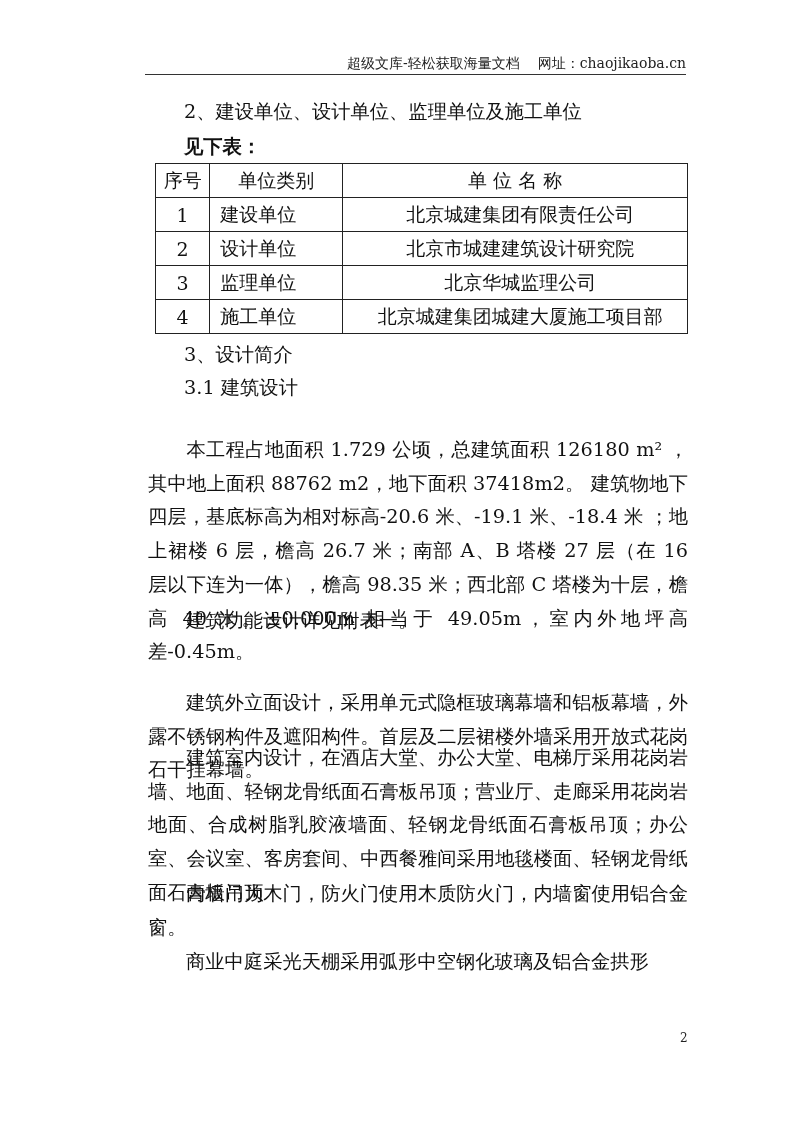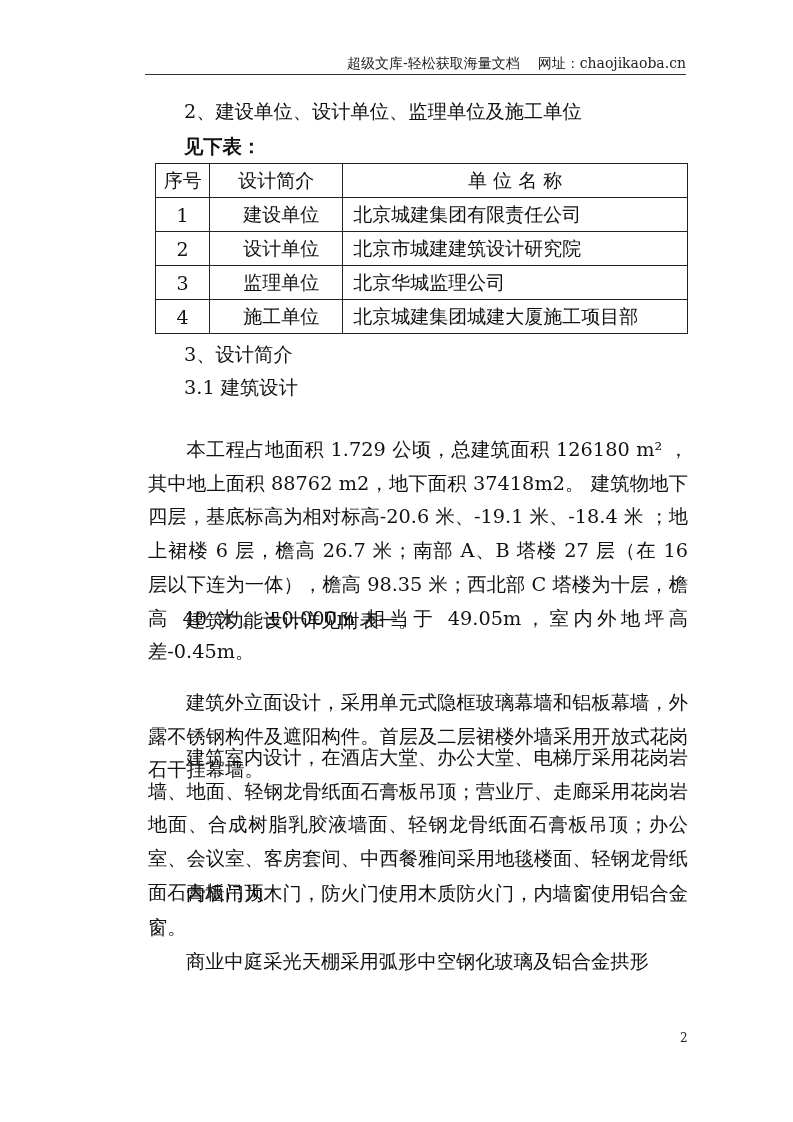--- a/index.html
+++ b/index.html
@@ -10,22 +10,22 @@
     .header-rule { position: absolute; left: 145px; top: 74px; width: 541px; height: 0;
                    border-top: 1px solid #333; }
     .header .sep { display: inline-block; width: 18px; }
     .content { position: absolute; left: 148px; top: 98px; width: 540px; font-size: 19.3px; }
     .line { position: absolute; white-space: nowrap; text-align: right; }
     .heading { left: 36px; }
     table.units { position: absolute; left: 7px; top: 65px; border-collapse: collapse; }
     table.units td, table.units th { border: 1px solid #222; height: 33px; padding: 0;
                                     font-weight: normal; font-size: 19px; }
     .c1 { width: 54px; text-align: center; margin-top: 24px; }
-    .c2 { width: 124px; text-align: center; padding-left: 10px !important; }
-    .c3 { width: 340px; text-align: left; padding-left: 10px !important; }
+    .c2 { width: 124px; text-align: left; padding-left: 10px !important; }
+    .c3 { width: 340px; text-align: center; padding-left: 10px !important; }
     th.c2, th.c3 { text-align: center; padding-left: 0 !important; }
     .para { position: absolute; left: 0; width: 540px; line-height: 33.7px; text-align: justify; }
     .para .indent { display: inline-block; width: 38px; }
     .pagenum { position: absolute; left: 680px; top: 1031px; font-size: 12px; color: #222; }
   </style>
 </head>
 <body>
 
 <div class="header">
   <span>超级文库-轻松获取海量文档</span><span class="sep"></span><span>网址：chaojikaoba.cn</span>
@@ -33,21 +33,21 @@
 <div class="header-rule"></div>
 
 <div class="content">
   <div class="line heading" style="top:0px;">2、建设单位、设计单位、监理单位及施工单位</div>
   <div class="line heading" style="top:35px;font-weight:bold;">见下表：</div>
 
   <table class="units">
     <tbody>
         <tr>
       <th class="c1">序号</th>
-      <th class="c2">设计简介</th>
+      <th class="c2">单位类别</th>
       <th class="c3">单 位 名 称</th>
     </tr>
     <tr>
       <td class="c1">1</td>
       <td class="c2">建设单位</td>
       <td class="c3">北京城建集团有限责任公司</td>
     </tr>
     <tr>
       <td class="c1">2</td>
       <td class="c2">设计单位</td>

